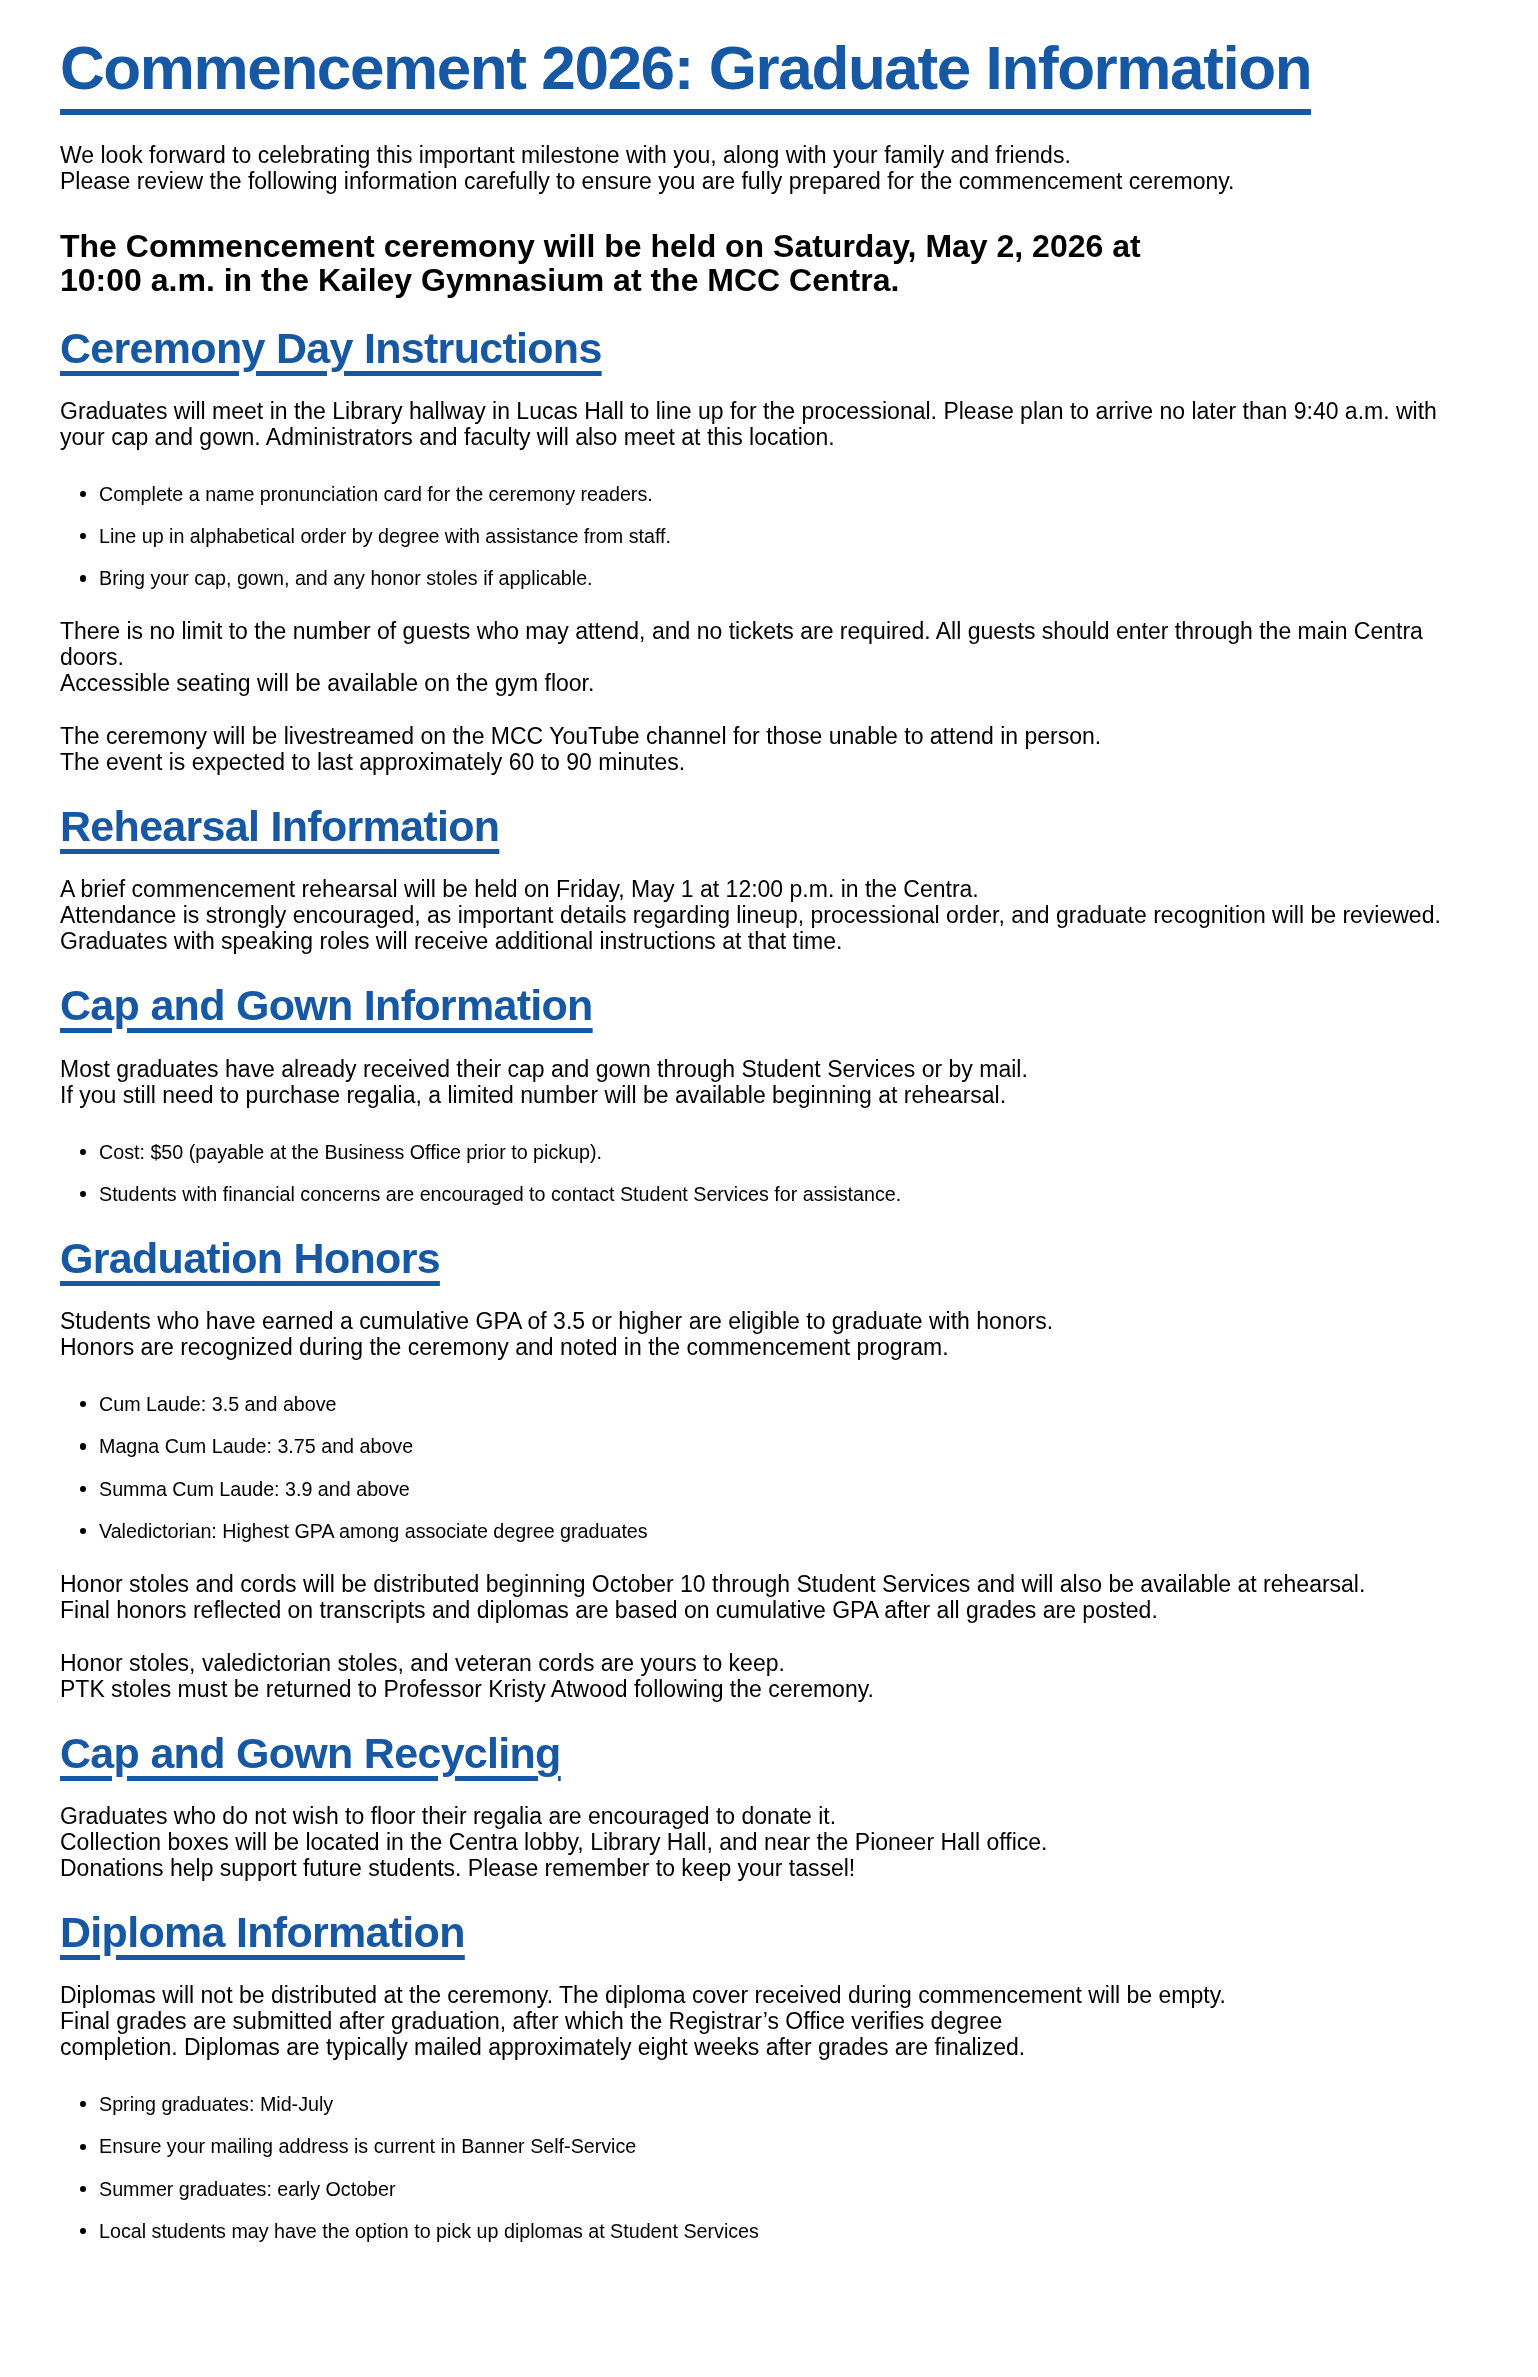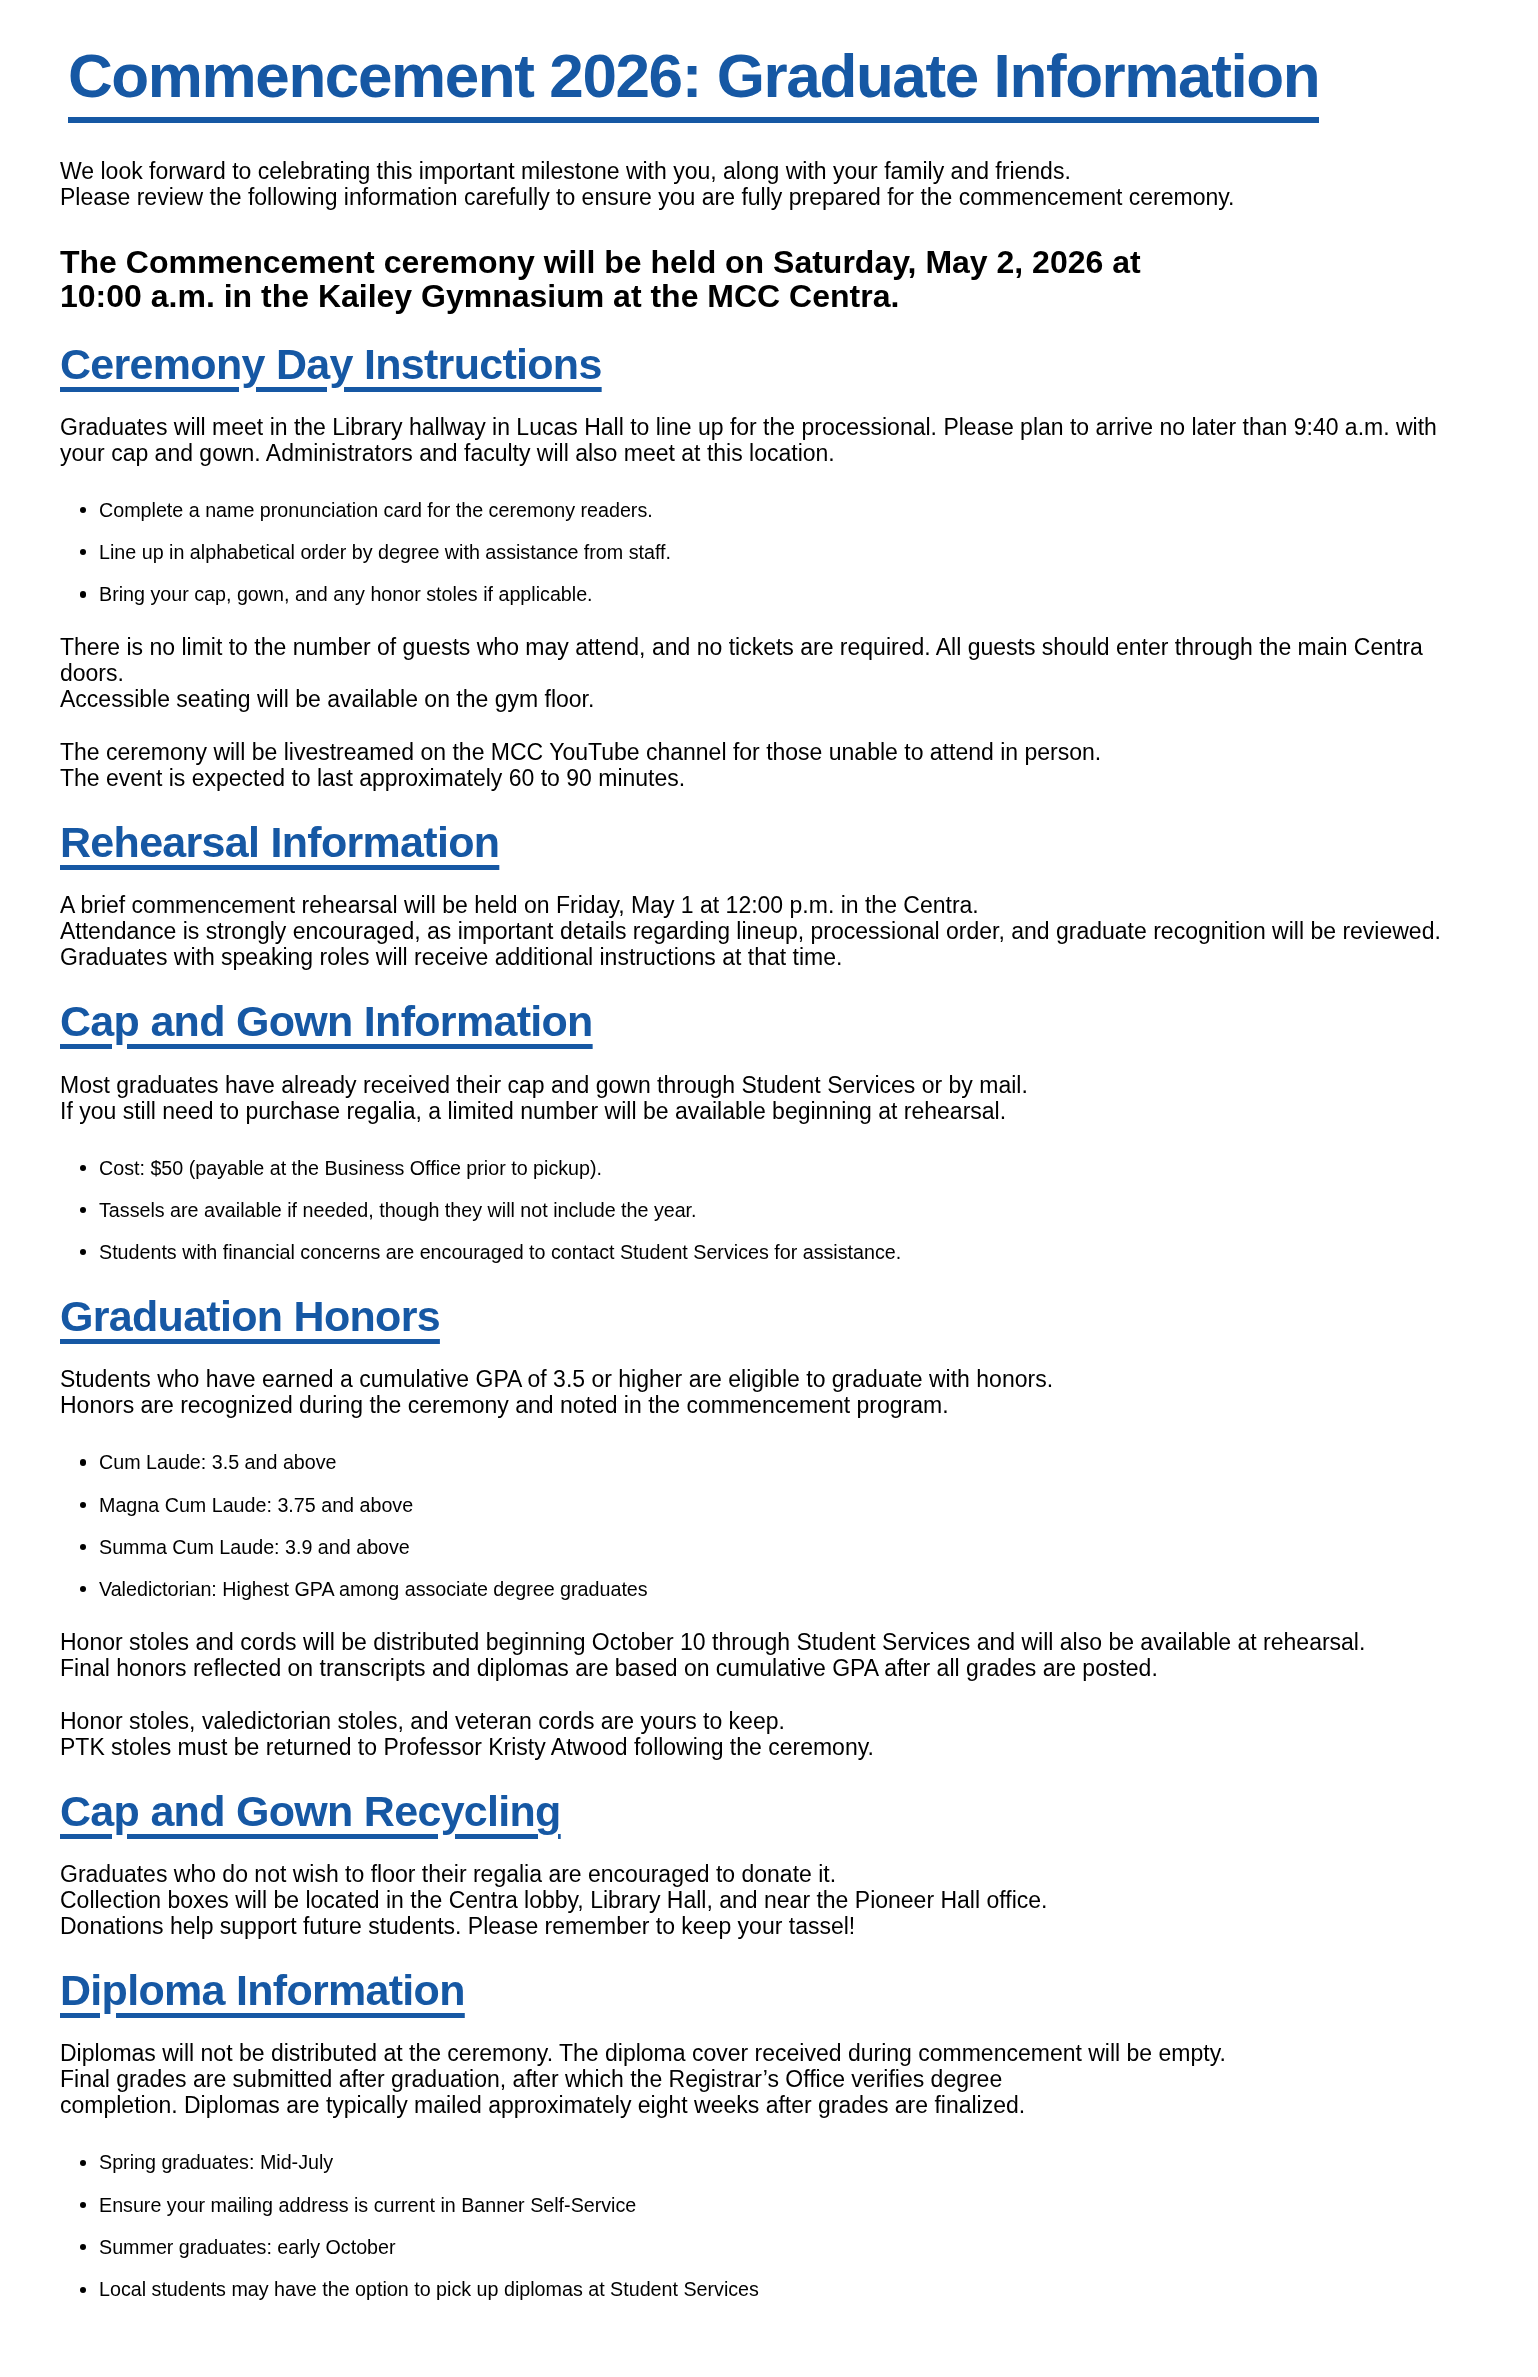--- a/index.html
+++ b/index.html
@@ -12,21 +12,21 @@
     font-family: "Liberation Sans", "DejaVu Sans", sans-serif;
     color: #000000;
     min-height: 2377px;
     box-sizing: border-box;
   }
   .content {
     padding: 37px 60px 0 60px;
   }
   h1 {
     display: inline-block;
-    margin: 8px;
+    margin: 0;
     color: var(--accent, #1658A4);
     font-size: 62px;
     font-weight: bold;
     letter-spacing: -1.4px;
     line-height: 1.0;
     padding-bottom: 9.5px;
     border-bottom: 6.1px solid var(--accent, #1658A4);
     white-space: nowrap;
   }
   h2 {
@@ -115,21 +115,20 @@
     <span>Attendance is strongly encouraged, as important details regarding lineup, processional order, and graduate recognition will be reviewed.</span><br>
     <span>Graduates with speaking roles will receive additional instructions at that time.</span></p>
   </div>
 
   <div class="section">
     <h2>Cap and Gown Information</h2>
     <p><span>Most graduates have already received their cap and gown through Student Services or by mail.</span><br>
     <span>If you still need to purchase regalia, a limited number will be available beginning at rehearsal.</span></p>
     <ul>
       <li>Cost: $50 (payable at the Business Office prior to pickup).</li>
-      <li>Tassels are available if needed, though they will not include the year.</li>
       <li>Students with financial concerns are encouraged to contact Student Services for assistance.</li>
     </ul>
   </div>
 
   <div class="section">
     <h2>Graduation Honors</h2>
     <p><span>Students who have earned a cumulative GPA of 3.5 or higher are eligible to graduate with honors.</span><br>
     <span>Honors are recognized during the ceremony and noted in the commencement program.</span></p>
     <ul>
       <li>Cum Laude: 3.5 and above</li>

